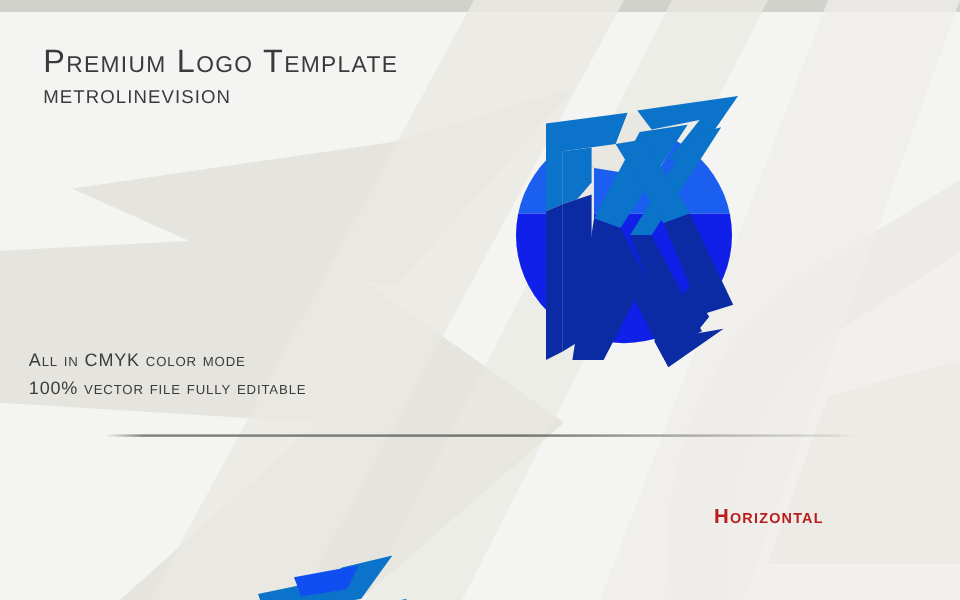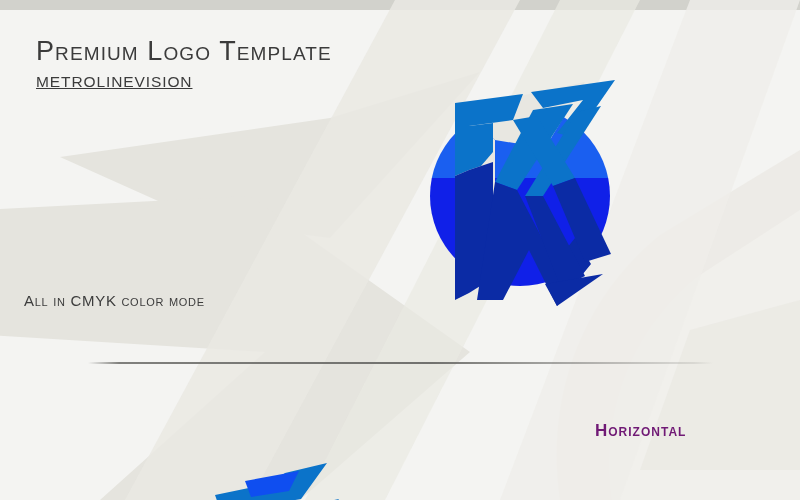--- a/index.html
+++ b/index.html
@@ -47,21 +47,20 @@
     line-height: 1.15;
     white-space: nowrap;
   }
   .sub-title {
     margin-top: 6px;
     font-size: 15.5px;
     letter-spacing: 0.9px;
     color: #3b3b3b;
     font-weight: 500;
     white-space: nowrap;
-    text-decoration: underline;
   }
 
   
   .features {
     position: absolute;
     left: 24px;
     top: 290px;
   }
   .feature-line {
     font-size: 15px;
@@ -88,21 +87,21 @@
   }
 
   
   .orientation {
     position: absolute;
     left: 595px;
     top: 421px;
     font-size: 17px;
     font-variant: small-caps;
     letter-spacing: 1px;
-    color: #701a75;
+    color: #b91c1c;
     font-weight: 600;
     white-space: nowrap;
   }
 
   
   .logo-main {
     position: absolute;
     left: 425px;
     top: 78px;
     width: 205px;
@@ -175,19 +174,20 @@
   </svg>
 
   <svg class="logo-bottom" viewBox="0 0 160 92">
     <path d="M 0 40 L 58 28 L 70 18 L 112 8 L 86 44 L 40 52 L 56 64 L 12 74 Z" fill="#0b73c9"></path>
     <path d="M 30 26 L 84 16 L 74 36 L 36 42 Z" fill="#0f4ef0"></path>
     <path d="M 76 54 L 124 44 L 96 86 L 74 78 Z" fill="#0b73c9"></path>
   </svg>
 
   <div class="features">
     <div class="feature-line">All in CMYK color mode</div>
+    <div class="feature-line">100% vector file fully editable</div>
   </div>
 
   <div class="divider"></div>
 
   <div class="orientation">Horizontal</div>
 
 </div>
 
 </body></html>

